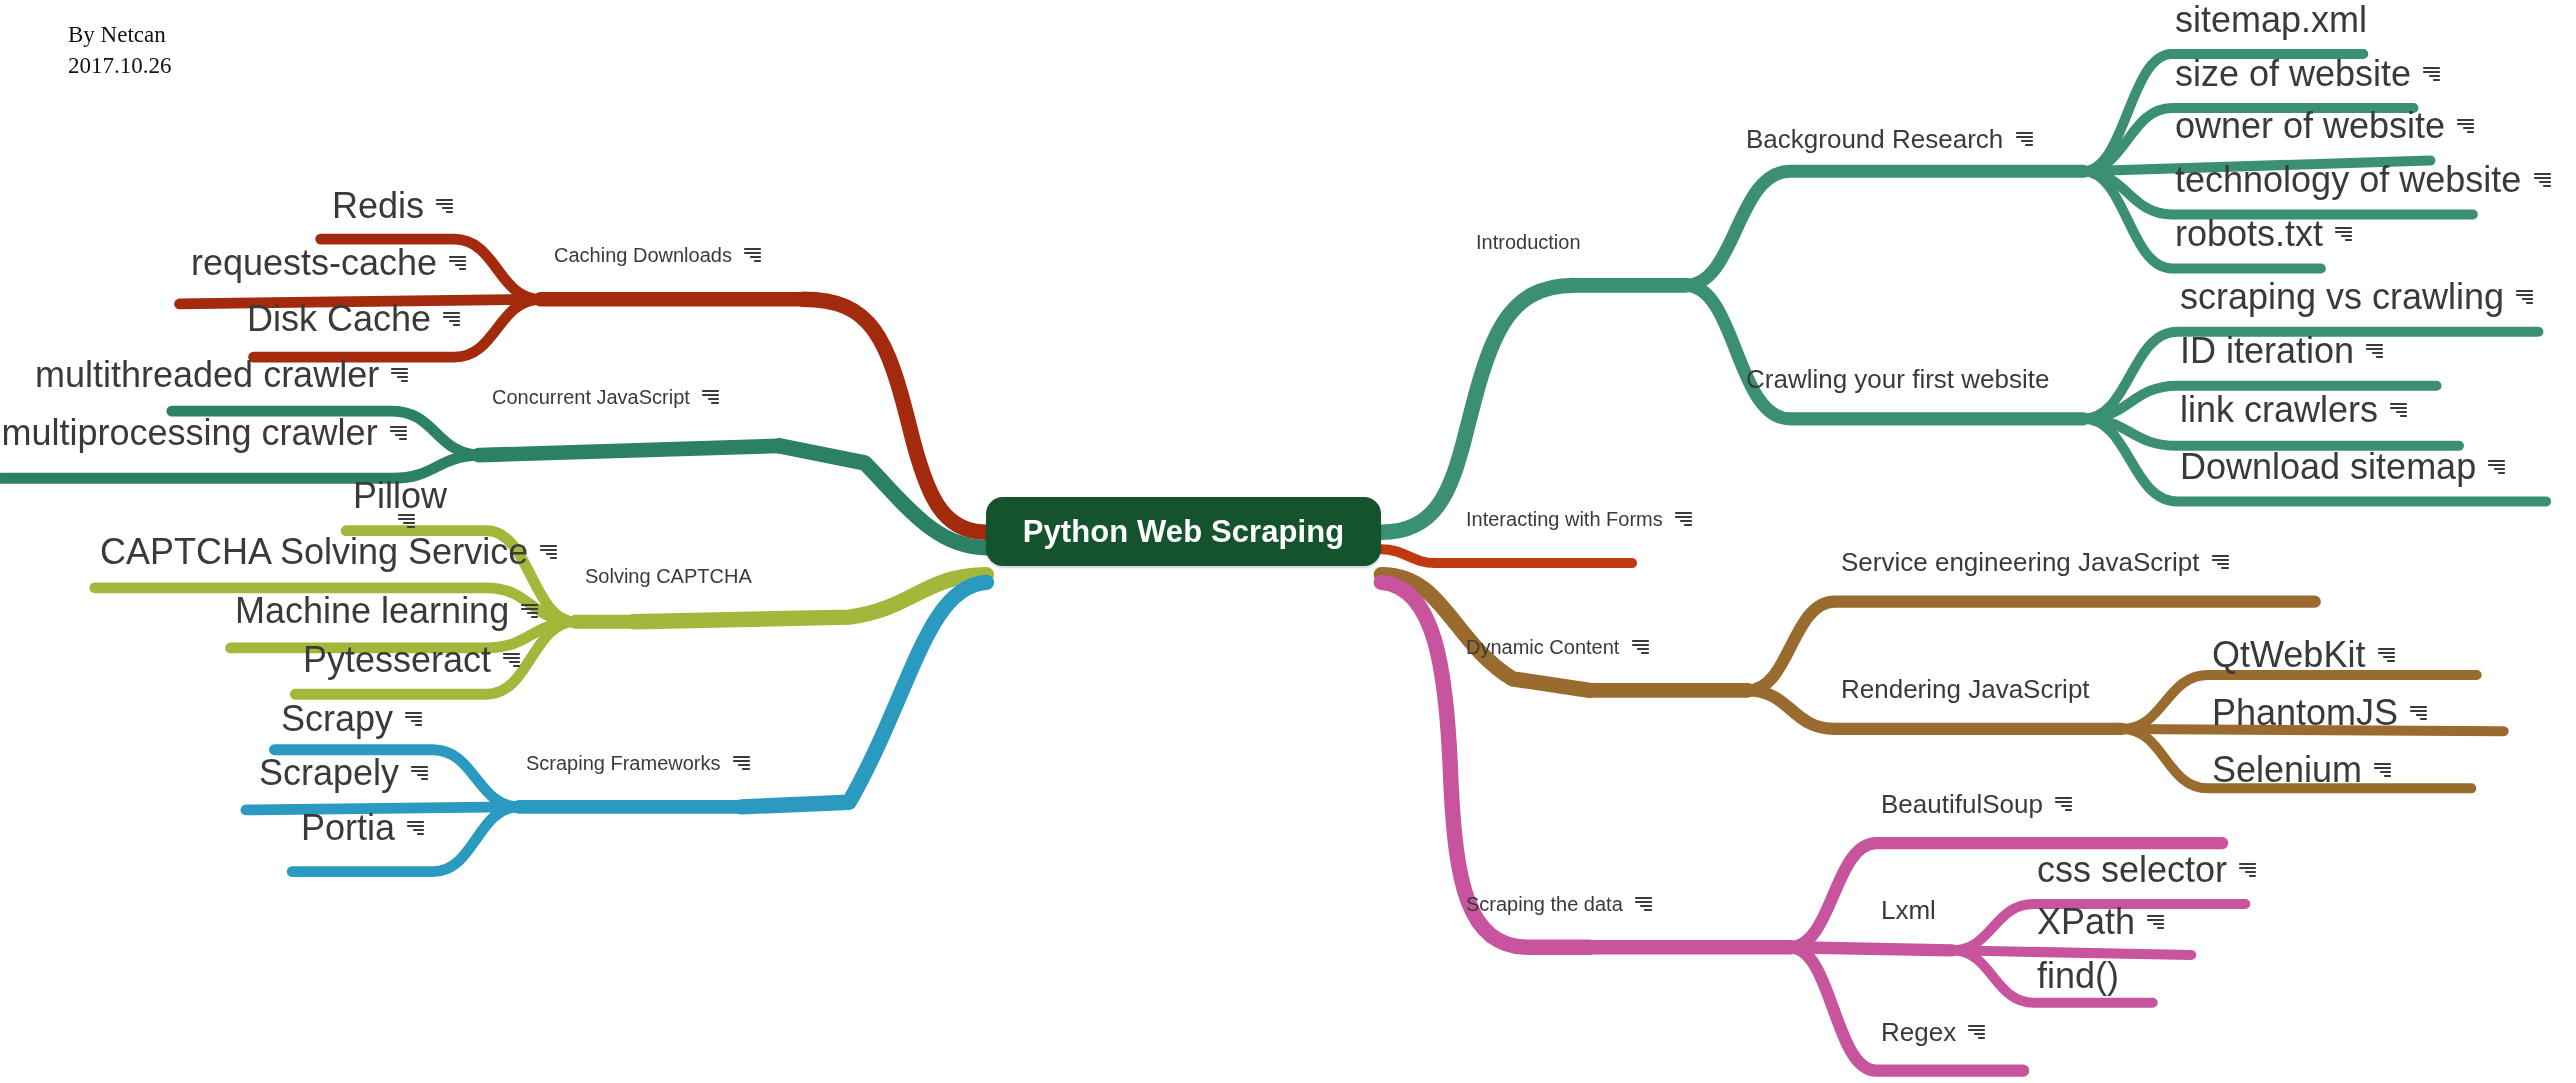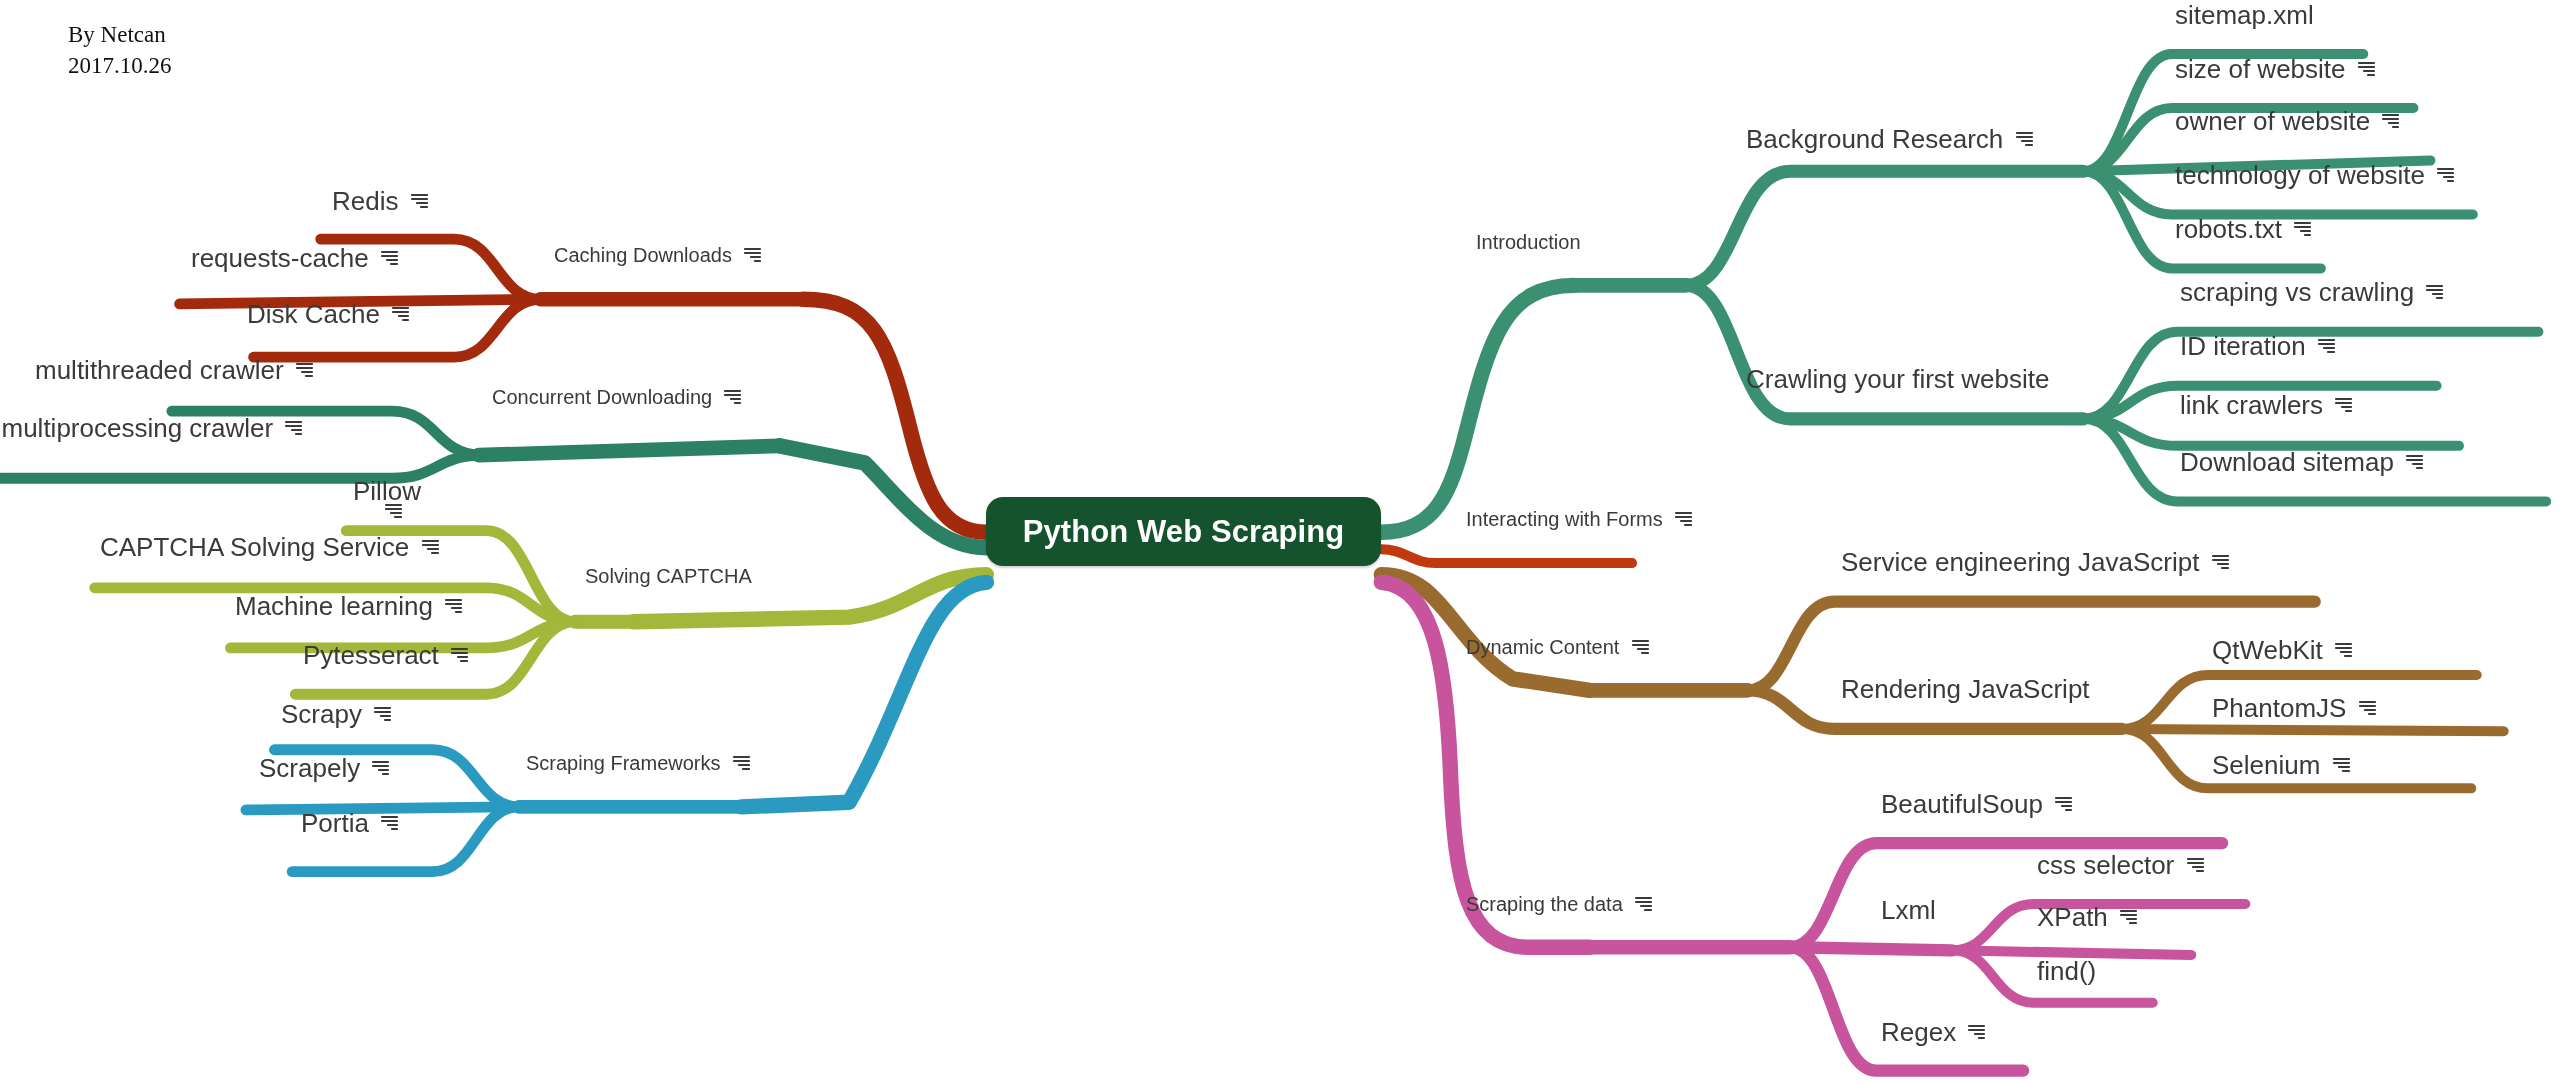--- a/index.html
+++ b/index.html
@@ -12,21 +12,21 @@
           font-family:"Liberation Serif","DejaVu Serif",serif;
           font-size:23px;color:#111;line-height:1.33;white-space:pre;}
 
   .root{position:absolute;background:#14532d;border-radius:17px;
         color:#ffffff;font-weight:bold;font-size:31px;
         display:flex;align-items:center;justify-content:center;
         letter-spacing:0.1px;box-shadow:0 1.5px 2.3px rgba(0,0,0,.18);}
 
   .node{position:absolute;display:flex;align-items:center;
         white-space:nowrap;color:#3a3a38;line-height:1;}
-  .node .lbl{font-size:26px;color:#3a3a38;}
+  .node .lbl{font-size:36px;color:#3a3a38;}
   .node.lvl1 .lbl{font-size:20px;}
   .node.lvl2 .lbl{font-size:26px;}
   .node.rt{flex-direction:row;}
   .node.lt{flex-direction:row;}
 
   
   .note{margin-left:12.3px;width:17px;height:14px;
         display:flex;flex-direction:column;justify-content:space-between;
         align-items:flex-end;flex:none;}
   .note i{display:block;height:2px;background:#3a3a38;border-radius:0.8px;}
@@ -355,21 +355,21 @@
     <span class="lbl">Disk Cache</span>
     <span class="note">
         <i></i>
         <i></i>
         <i></i>
         <i></i>
       </span>
   </div>
 
   <div class="node lt lvl1" style="left:492px;top:387px;">
-    <span class="lbl">Concurrent Downloading</span>
+    <span class="lbl">Concurrent JavaScript</span>
     <span class="note">
         <i></i>
         <i></i>
         <i></i>
         <i></i>
       </span>
   </div>
 
   <div class="node lt" style="left:35px;top:357px;">
     <span class="lbl">multithreaded crawler</span>

